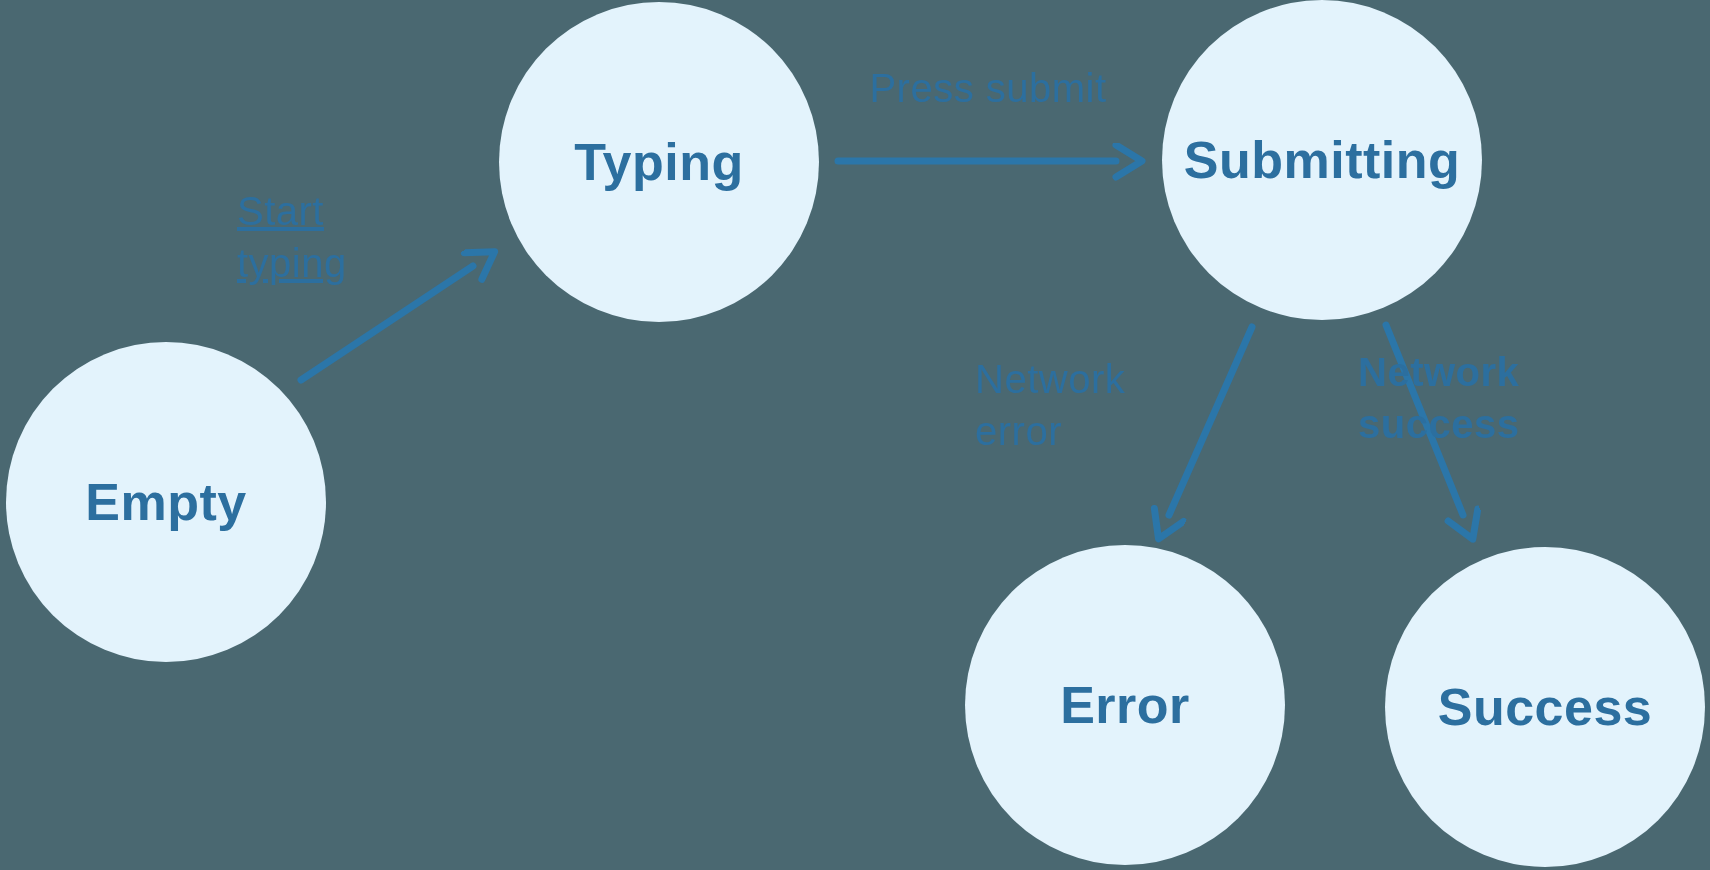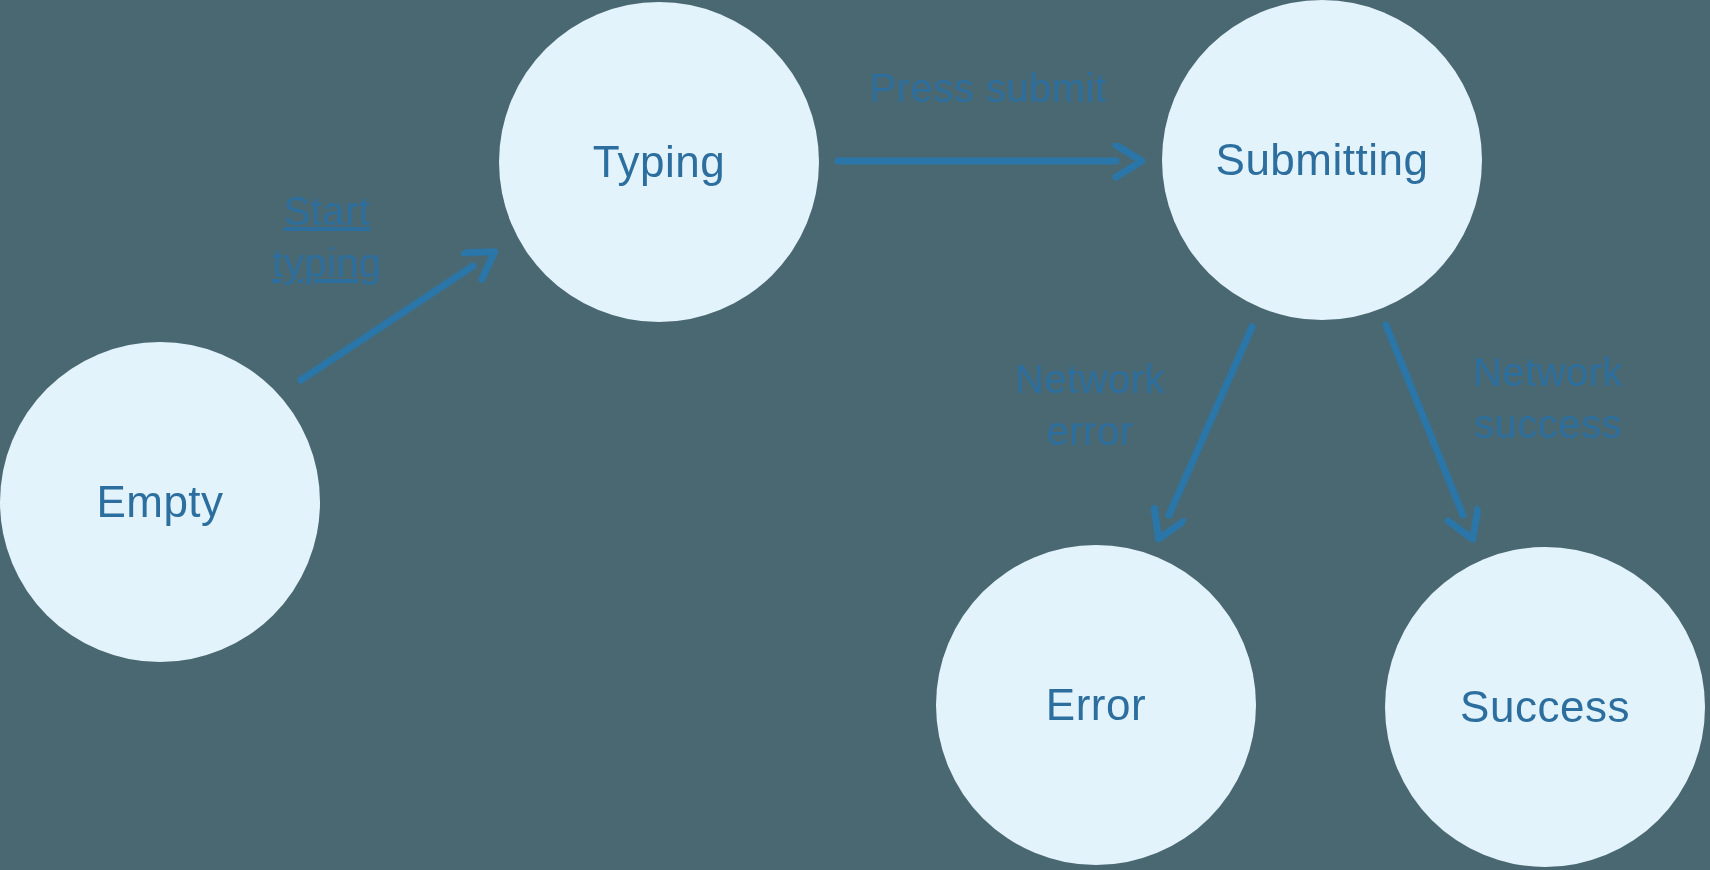--- a/index.html
+++ b/index.html
@@ -33,45 +33,45 @@
     width: 320px;
     height: 320px;
     border-radius: 50%;
     background: var(--node-fill);
     display: flex;
     align-items: center;
     justify-content: center;
   }
   .node-label {
     color: var(--label);
-    font-size: 44px;
-    font-weight: 400;
+    font-size: 52px;
+    font-weight: 700;
     letter-spacing: 0.5px;
     white-space: nowrap;
   }
-  .node-empty      { left:    0; top: 342px; }
+  .node-empty      { left:    6px; top: 342px; }
   .node-typing     { left:  499px; top:   2px; }
   .node-submitting { left: 1162px; top:  0; }
-  .node-error      { left:  936px; top: 545px; }
+  .node-error      { left:  965px; top: 545px; }
   .node-success    { left: 1385px; top: 547px; }
 
   .edge-label {
     position: absolute;
     transform: translate(-50%, -50%);
     color: var(--label);
     font-size: 40px;
     font-weight: 500;
     line-height: 52px;
     letter-spacing: 0.5px;
-    text-align: center;
+    text-align: left;
   }
   .edge-start-typing    { left:  327px; top: 237px; width: 180px; text-decoration: underline; }
   .edge-press-submit    { left:  988px; top:  88px; white-space: nowrap; }
   .edge-network-error   { left: 1090px; top: 405px; width: 230px; }
-  .edge-network-success { left: 1548px; top: 398px; width: 240px; }
+  .edge-network-success { left: 1478px; top: 398px; width: 240px; font-weight: bold; }
 
   .arrow-line {
     fill: none;
     stroke: var(--arrow);
     stroke-width: 7px;
     stroke-linecap: round;
   }
   .arrow-head {
     fill: none;
     stroke: var(--arrow);

